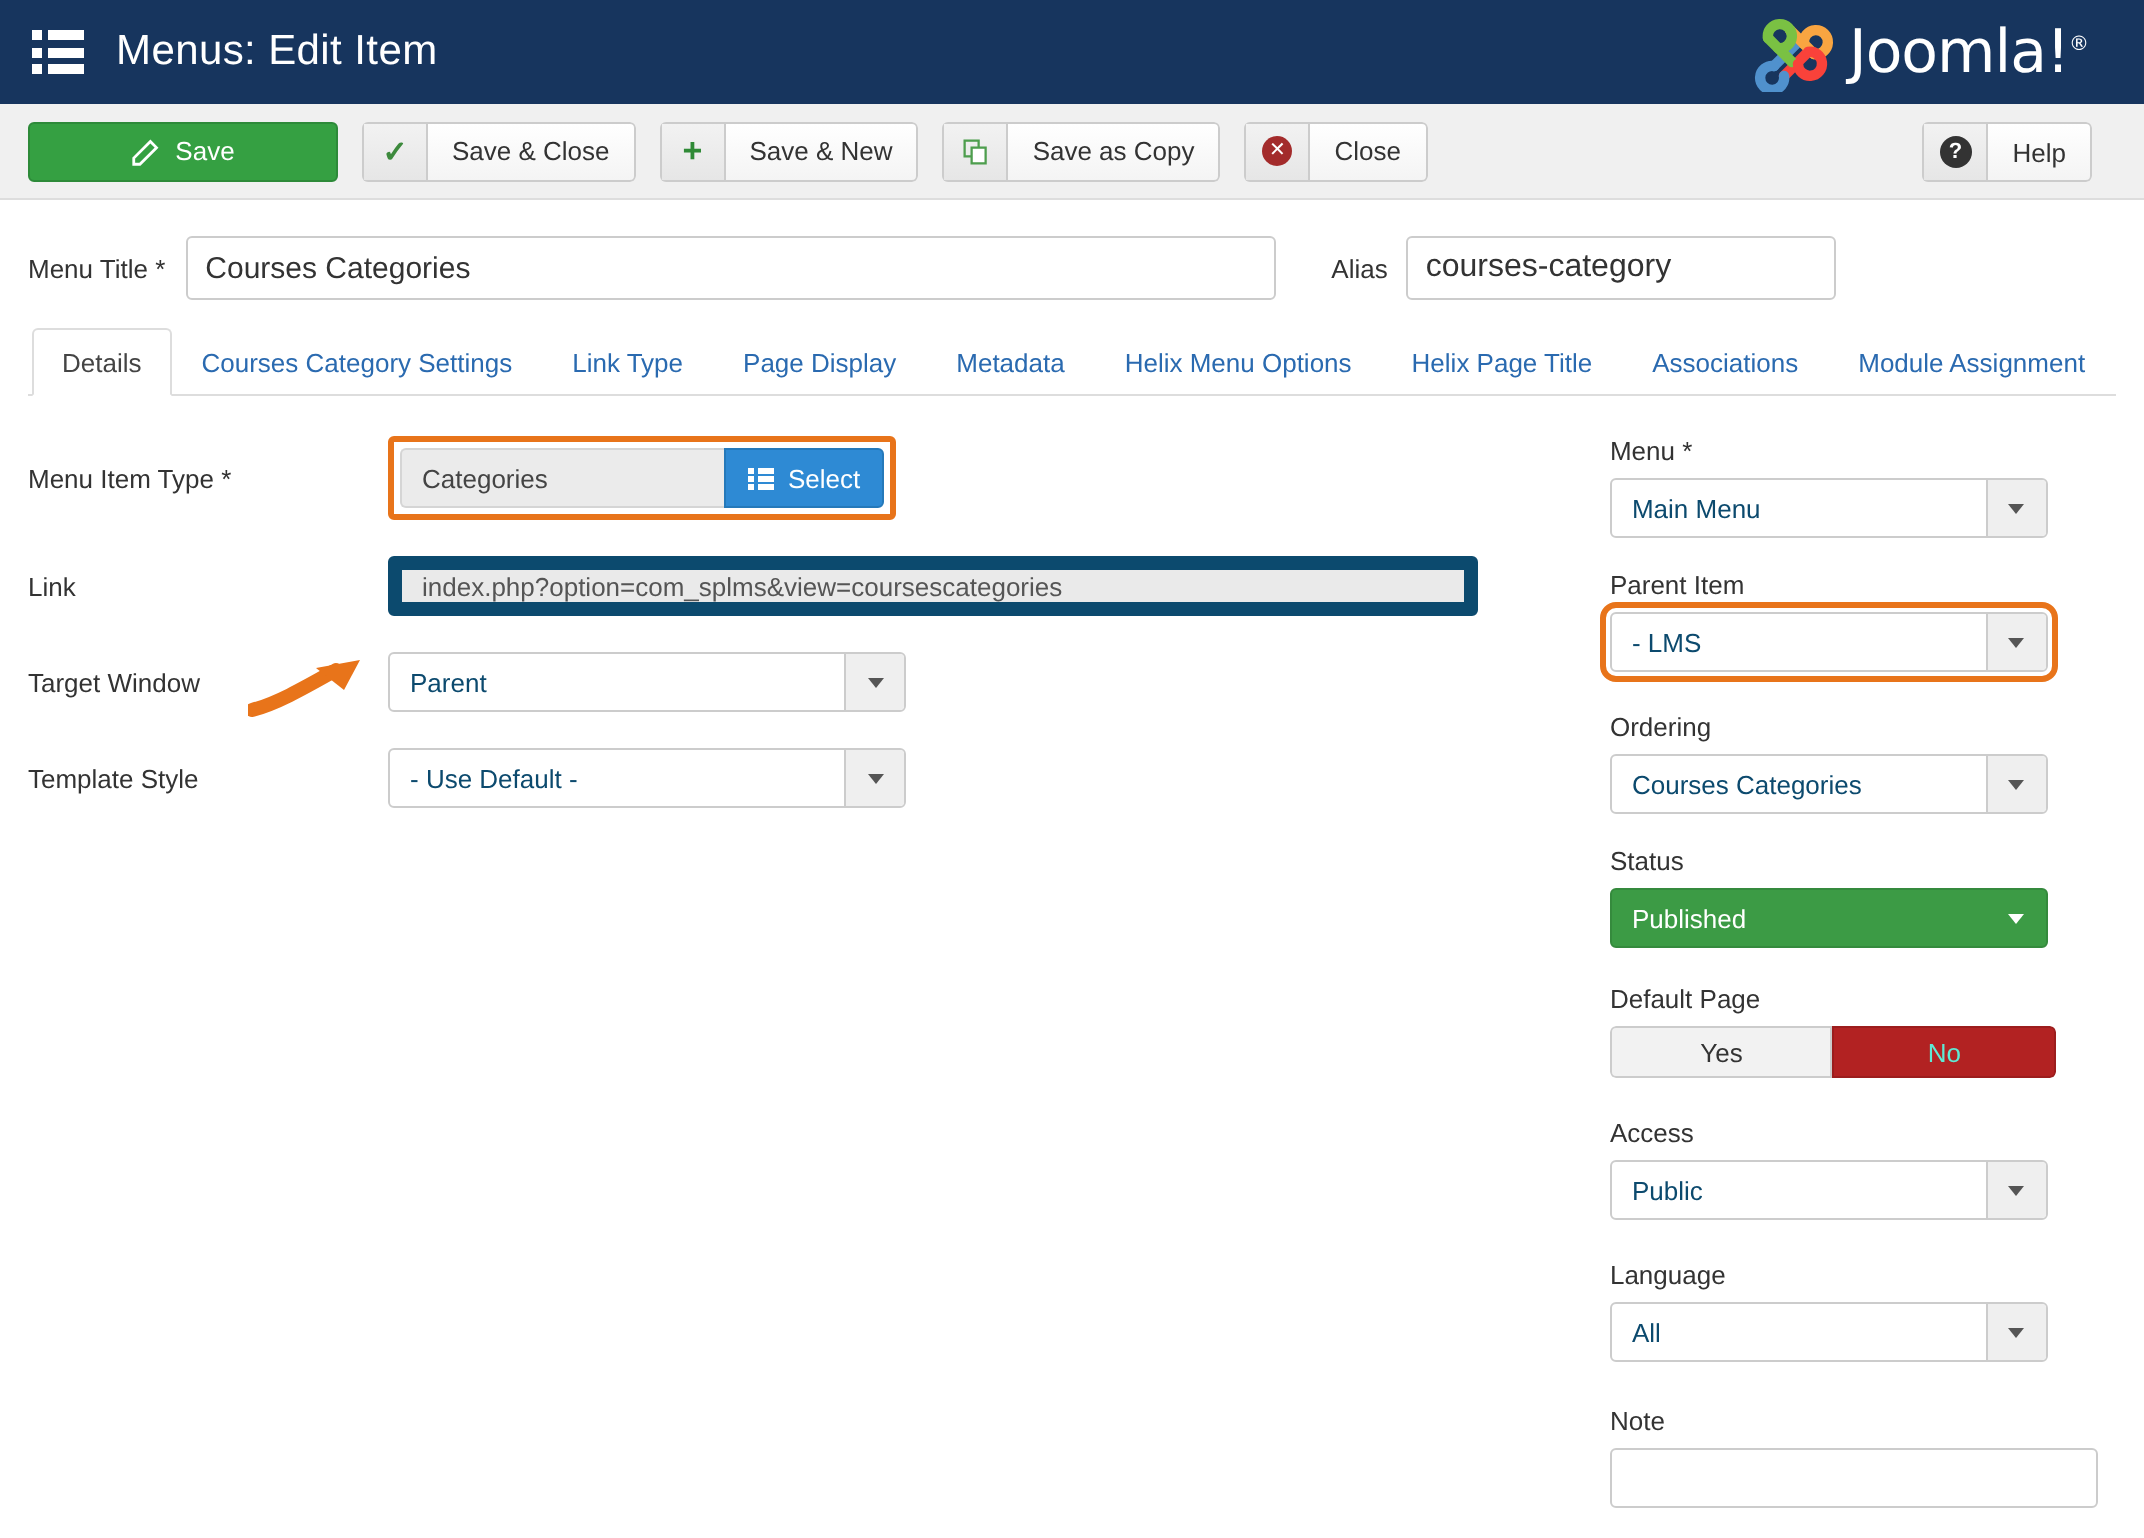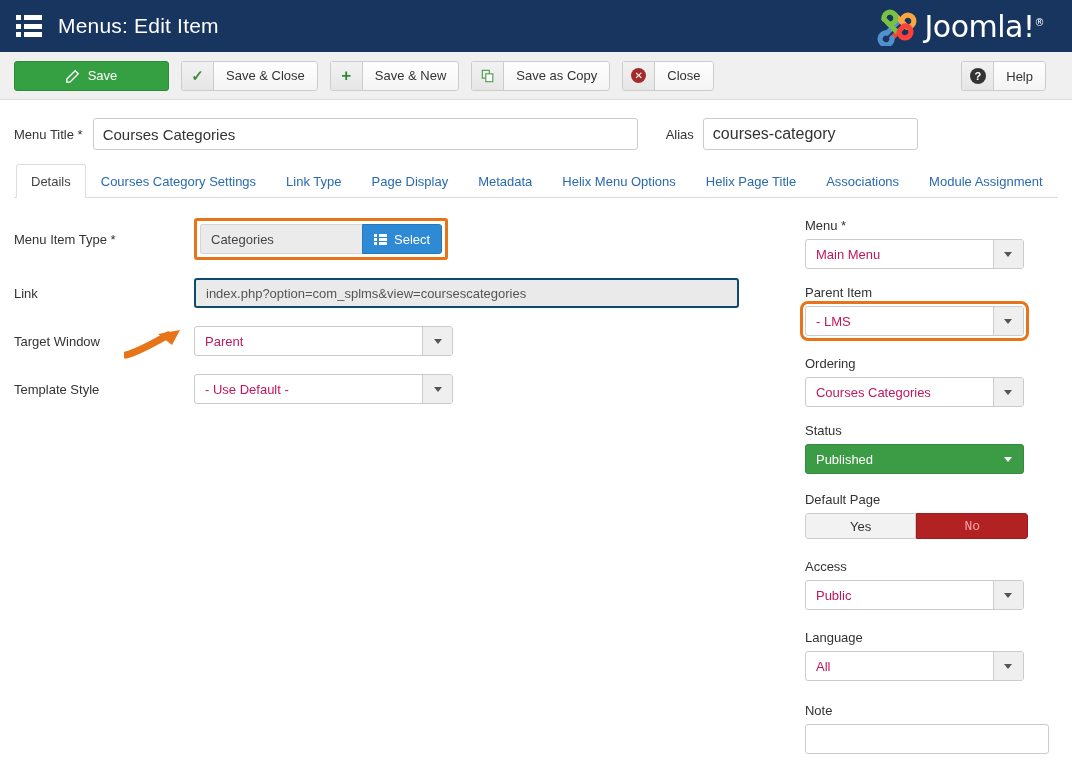--- a/index.html
+++ b/index.html
@@ -164,21 +164,21 @@
 
   .frow { display: flex; align-items: center; margin-bottom: 18px; position: relative; }
   .frow > .flabel {
     width: 180px;
     font-size: 13px;
     color: #333;
     flex: none;
   }
   .field-disabled {
     background: #eaeaea;
-    border: 2px solid #0c4a6e;
+    border: 7px solid #0c4a6e;
     color: #555;
     border-radius: 3px;
     height: 30px;
     display: flex;
     align-items: center;
     padding: 0 10px;
     font-size: 13px;
   }
 
   
@@ -236,21 +236,21 @@
     border-radius: 3px;
     background: #fff;
     overflow: hidden;
     cursor: pointer;
   }
   .sel .sv {
     flex: 1;
     display: flex; align-items: center;
     padding: 0 10px;
     font-size: 13px;
-    color: #be185d;
+    color: #0c4a6e;
   }
   .sel .caret {
     width: 30px;
     background: #efefef;
     border-left: 1px solid #ccc;
     display: flex; align-items: center; justify-content: center;
   }
   .caret-glyph {
     width: 0; height: 0;
     border-left: 4px solid transparent;
@@ -281,21 +281,21 @@
 
   .toggle { display: flex; width: 223px; height: 26px; border-radius: 3px; overflow: hidden; }
   .toggle .opt {
     flex: 1;
     display: flex; align-items: center; justify-content: center;
     font-size: 13px;
     cursor: pointer;
     border: 1px solid #ccc;
   }
   .toggle .opt.yes { background: #f2f2f2; color: #333; border-radius: 3px 0 0 3px; }
-  .toggle .opt.no  { background: #b22222; color: #fca5a5; border: 1px solid #9c1d1d; border-radius: 0 3px 3px 0; font-family: Liberation Mono, monospace; }
+  .toggle .opt.no  { background: #b22222; color: #5eead4; border: 1px solid #9c1d1d; border-radius: 0 3px 3px 0; }
 
   .note-input {
     width: 244px;
     height: 30px;
     border: 1px solid #ccc;
     border-radius: 3px;
     padding: 0 9px;
     font-family: "Liberation Sans", sans-serif;
     font-size: 13px;
     outline: none;

